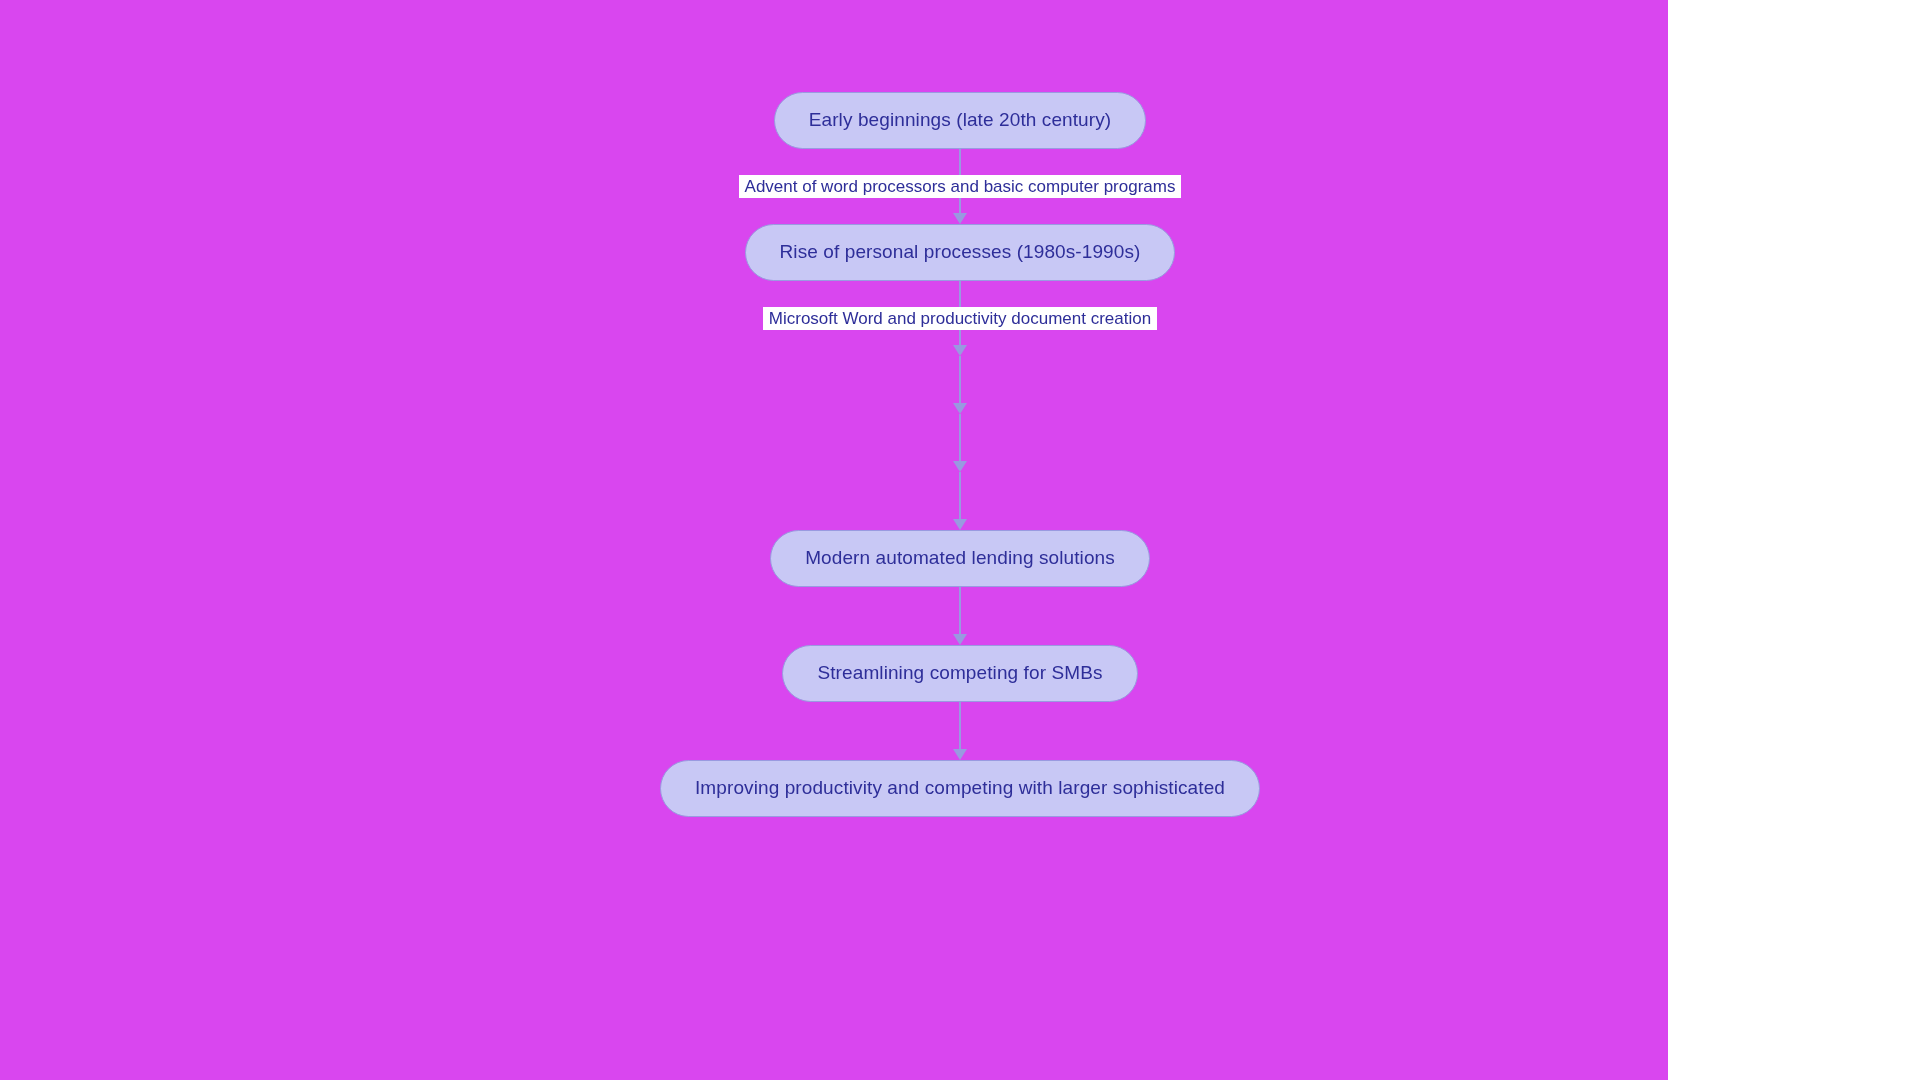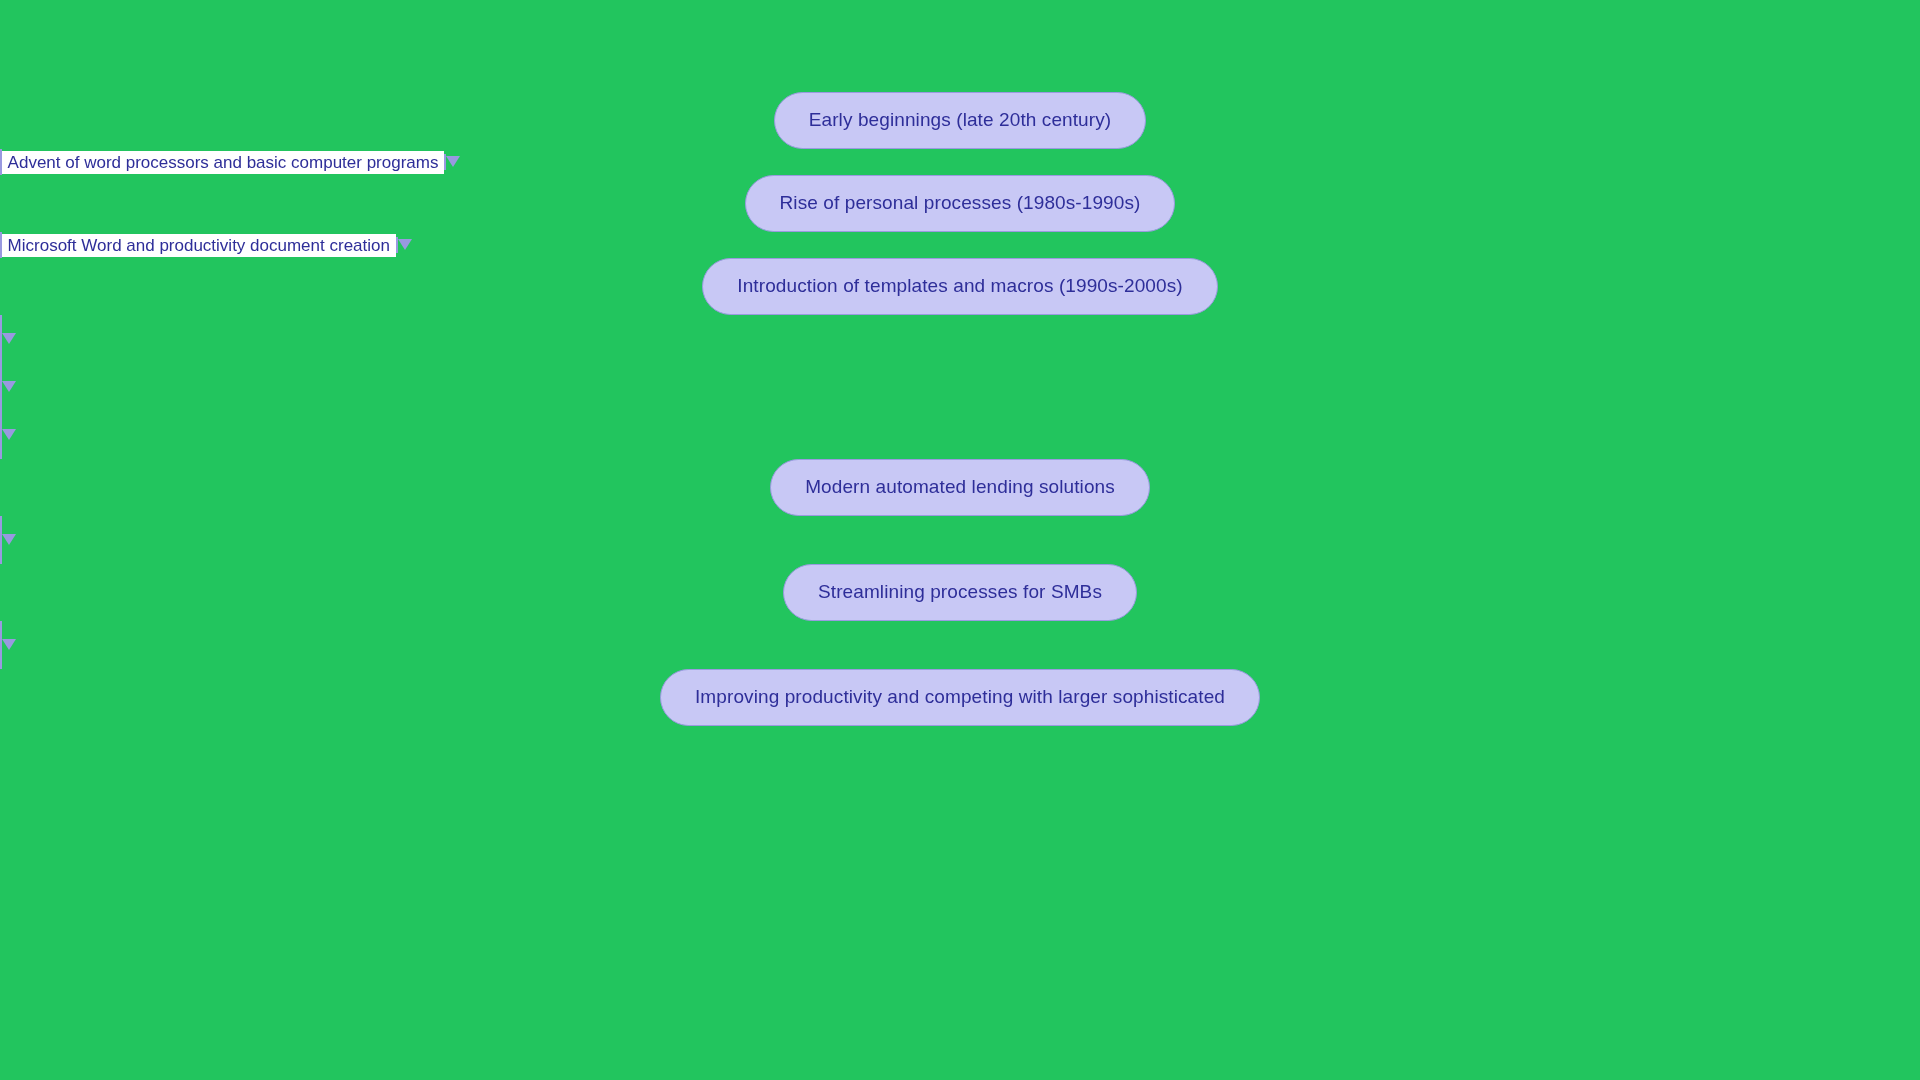--- a/index.html
+++ b/index.html
@@ -8,23 +8,23 @@
     padding: 0;
     width: 1920px;
     height: 1080px;
     background: #ffffff;
     font-family: "Liberation Sans", sans-serif;
     overflow: hidden;
   }
 
   #flow-root {
     position: relative;
-    width: 1920px;
+    width: 1668px;
     height: 1080px;
-    background: #22c55e;
+    background: #d946ef;
   }
 
   .flow-column {
     position: absolute;
     left: 0;
     top: 0;
     width: 1920px;
     display: flex;
     flex-direction: column;
     align-items: center;
@@ -46,20 +46,21 @@
     padding: 0 34px;
     height: 57px;
     min-width: 230px;
   }
 
   
   .edge {
     position: relative;
     width: 100%;
     display: flex;
+    flex-direction: column;
     align-items: center;
     justify-content: flex-start;
   }
 
   .edge-line {
     width: 1.6px;
     background: #9999e0;
     flex: 0 0 auto;
   }
 
@@ -99,38 +100,37 @@
         <div class="edge-line seg-bottom"></div>
         <div class="edge-arrow"></div>
       </div>
       <div class="node">Rise of personal processes (1980s-1990s)</div>
       <div class="edge labeled">
         <div class="edge-line seg-top"></div>
         <div class="edge-label">Microsoft Word and productivity document creation</div>
         <div class="edge-line seg-bottom"></div>
         <div class="edge-arrow"></div>
       </div>
-      <div class="node">Introduction of templates and macros (1990s-2000s)</div>
       <div class="edge plain">
         <div class="edge-line seg-only"></div>
         <div class="edge-arrow"></div>
       </div>
       <div class="edge plain">
         <div class="edge-line seg-only"></div>
         <div class="edge-arrow"></div>
       </div>
       <div class="edge plain">
         <div class="edge-line seg-only"></div>
         <div class="edge-arrow"></div>
       </div>
       <div class="node">Modern automated lending solutions</div>
       <div class="edge plain">
         <div class="edge-line seg-only"></div>
         <div class="edge-arrow"></div>
       </div>
-      <div class="node">Streamlining processes for SMBs</div>
+      <div class="node">Streamlining competing for SMBs</div>
       <div class="edge plain">
         <div class="edge-line seg-only"></div>
         <div class="edge-arrow"></div>
       </div>
       <div class="node">Improving productivity and competing with larger sophisticated</div>
     </div>
 </div>
 
 </body></html>

